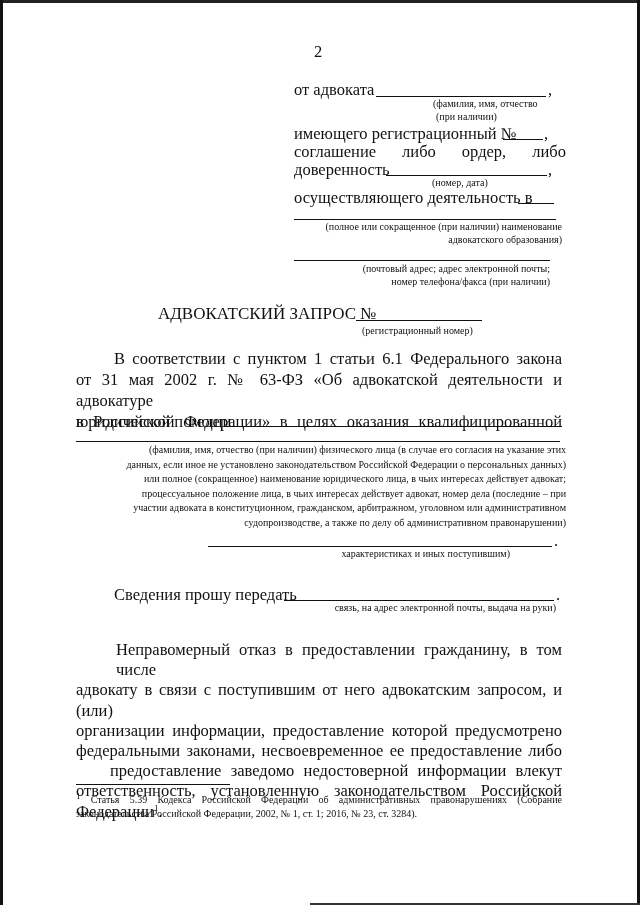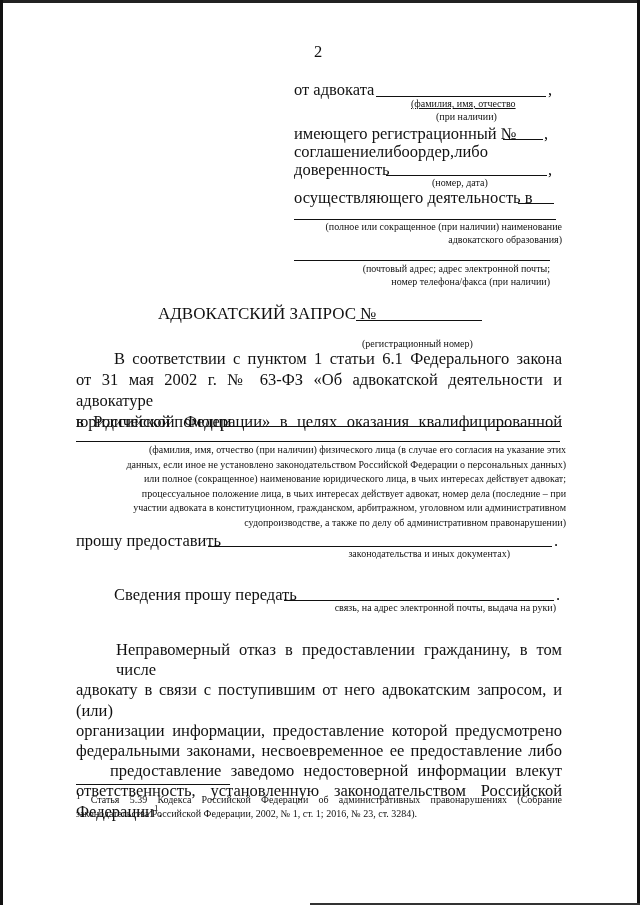--- a/index.html
+++ b/index.html
@@ -25,28 +25,28 @@
   <div class="edge-top"></div>
   <div class="edge-left"></div>
   <div class="edge-right"></div>
   <div class="edge-bottom"></div>
 
   <div class="abs t16" style="left:314px; top:42px;">2</div>
 
   <div class="abs t16" style="left:294px; top:80px;">от адвоката</div>
   <div class="line" style="left:376px; top:96px; width:170px;"></div>
   <div class="abs t16" style="left:548px; top:80px;">,</div>
-  <div class="abs t10" style="left:411px; top:97px;text-decoration:underline;">(фамилия, имя, отчество</div>
+  <div class="abs t10" style="left:433px; top:97px;">(фамилия, имя, отчество</div>
   <div class="abs t10" style="left:436px; top:110px;">(при наличии)</div>
 
   <div class="abs t16" style="left:294px; top:124px;">имеющего регистрационный №</div>
   <div class="line" style="left:503px; top:139px; width:40px;"></div>
   <div class="abs t16" style="left:544px; top:124px;">,</div>
 
-  <div class="abs t16" style="left:294px; top:142px; width:272px; display:flex; ">
+  <div class="abs t16" style="left:294px; top:142px; width:272px; display:flex; justify-content:space-between;">
     <span>соглашение</span>
     <span>либо</span>
     <span>ордер,</span>
     <span>либо</span>
   </div>
 
   <div class="abs t16" style="left:294px; top:160px;">доверенность</div>
   <div class="line" style="left:386px; top:175px; width:161px;"></div>
   <div class="abs t16" style="left:548px; top:160px;">,</div>
   <div class="abs t10" style="left:432px; top:176px;">(номер, дата)</div>
@@ -60,45 +60,44 @@
   </div>
 
   <div class="line" style="left:294px; top:260px; width:256px;"></div>
   <div class="abs t10 center" style="left:294px; top:262px; width:256px;">
     <div>(почтовый адрес; адрес электронной почты;</div>
     <div>номер телефона/факса (при наличии)</div>
   </div>
 
   <div class="abs" style="left:158px; top:304px; font-size:17px; line-height:20px;">АДВОКАТСКИЙ ЗАПРОС №</div>
   <div class="line" style="left:356px; top:320px; width:126px;"></div>
-  <div class="abs t10" style="left:362px; top:337px;">(регистрационный номер)</div>
+  <div class="abs t10" style="left:362px; top:324px;">(регистрационный номер)</div>
 
   <div class="abs t16" style="left:76px; top:348px; width:486px; white-space:normal;">
     <div class="just" style="padding-left:38px; line-height:21px;">В соответствии с пунктом 1 статьи 6.1 Федерального закона</div>
     <div class="just" style="line-height:21px;">от 31 мая 2002 г. № 63-ФЗ «Об адвокатской деятельности и адвокатуре</div>
     <div class="just" style="line-height:21px;">в Российской Федерации» в целях оказания квалифицированной</div>
   </div>
   <div class="abs t16" style="left:76px; top:411px; line-height:21px;">юридической помощи</div>
   <div class="line" style="left:224px; top:426px; width:338px;"></div>
   <div class="line" style="left:76px; top:441px; width:484px;"></div>
 
   <div class="abs t10 center" style="left:72px; top:443px; width:494px; line-height:14.5px;">
     <div>(фамилия, имя, отчество (при наличии) физического лица (в случае его согласия на указание этих</div>
     <div>данных, если иное не установлено законодательством Российской Федерации о персональных данных)</div>
     <div>или полное (сокращенное) наименование юридического лица, в чьих интересах действует адвокат;</div>
     <div>процессуальное положение лица, в чьих интересах действует адвокат, номер дела (последние – при</div>
     <div>участии адвоката в конституционном, гражданском, арбитражном, уголовном или административном</div>
     <div>судопроизводстве,  а также по делу об административном правонарушении)</div>
   </div>
 
-  <div class="abs t16" style="left:76px; top:531px;">прошу предоставить</div>
   <div class="line" style="left:208px; top:546px; width:344px;"></div>
   <div class="abs t16" style="left:554px; top:531px;">.</div>
   <div class="abs t10 center" style="left:220px; top:547px; width:290px;">
-    <div>законодательства и иных документах)</div>
+    <div>характеристиках и иных поступившим)</div>
   </div>
 
   <div class="abs t16" style="left:114px; top:585px;">Сведения прошу передать</div>
   <div class="line" style="left:284px; top:600px; width:270px;"></div>
   <div class="abs t16" style="left:556px; top:585px;">.</div>
   <div class="abs t10 center" style="left:284px; top:601px; width:272px;">
     <div>связь, на адрес электронной почты, выдача на руки)</div>
   </div>
 
   <div class="abs t16" style="left:76px; top:640px; width:486px; white-space:normal;">

